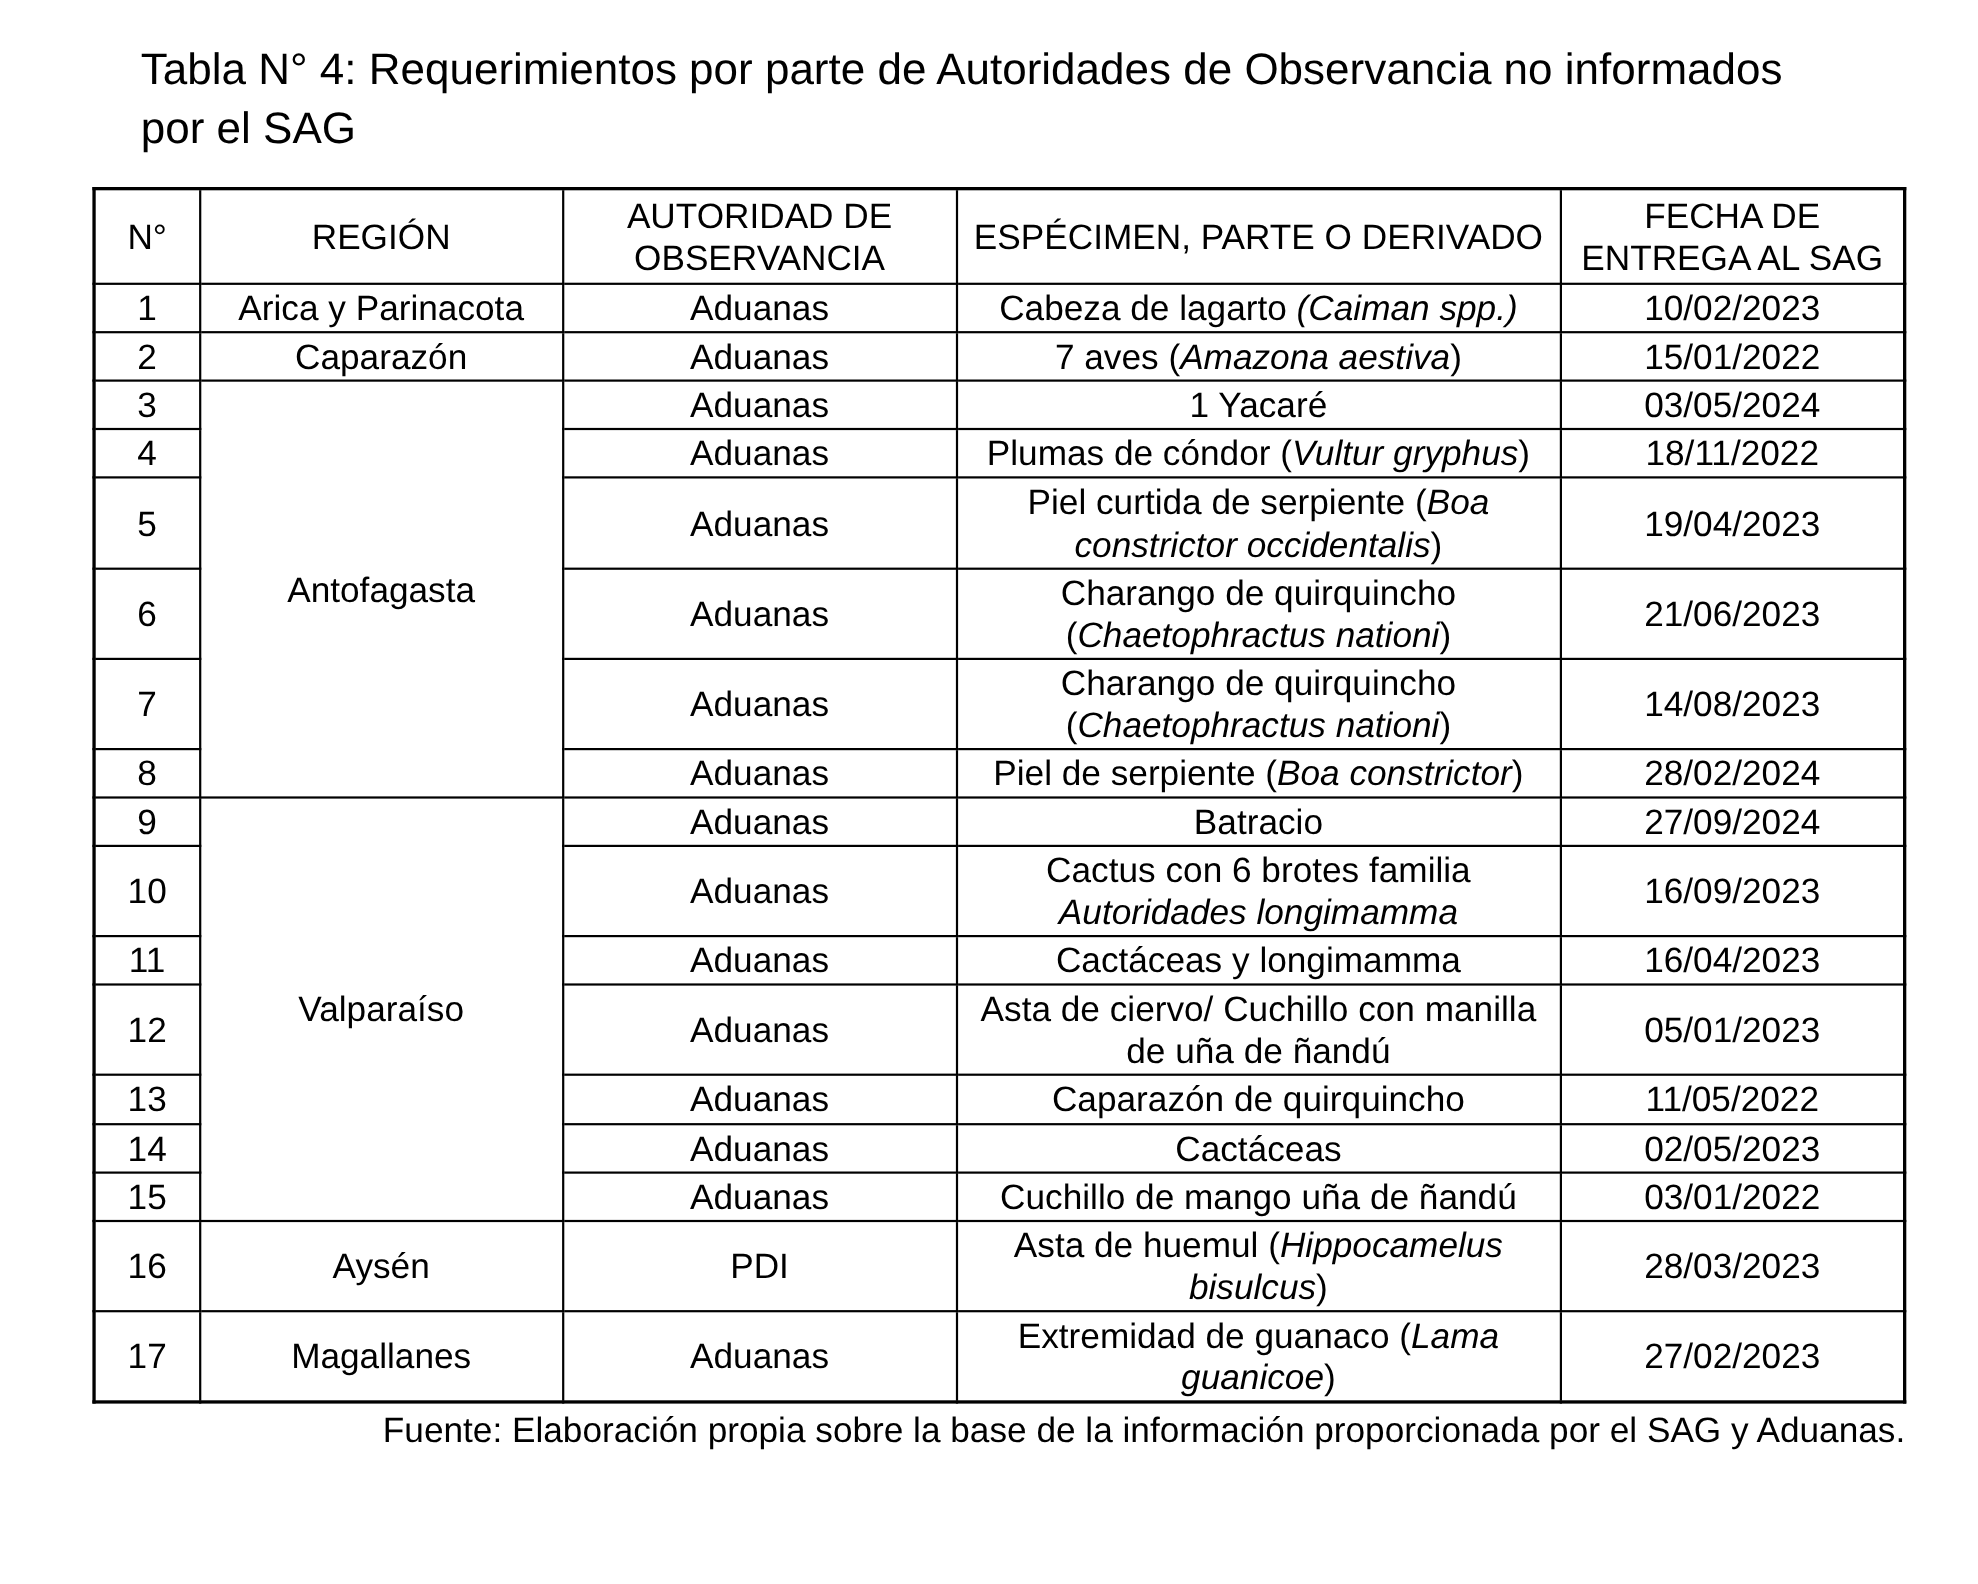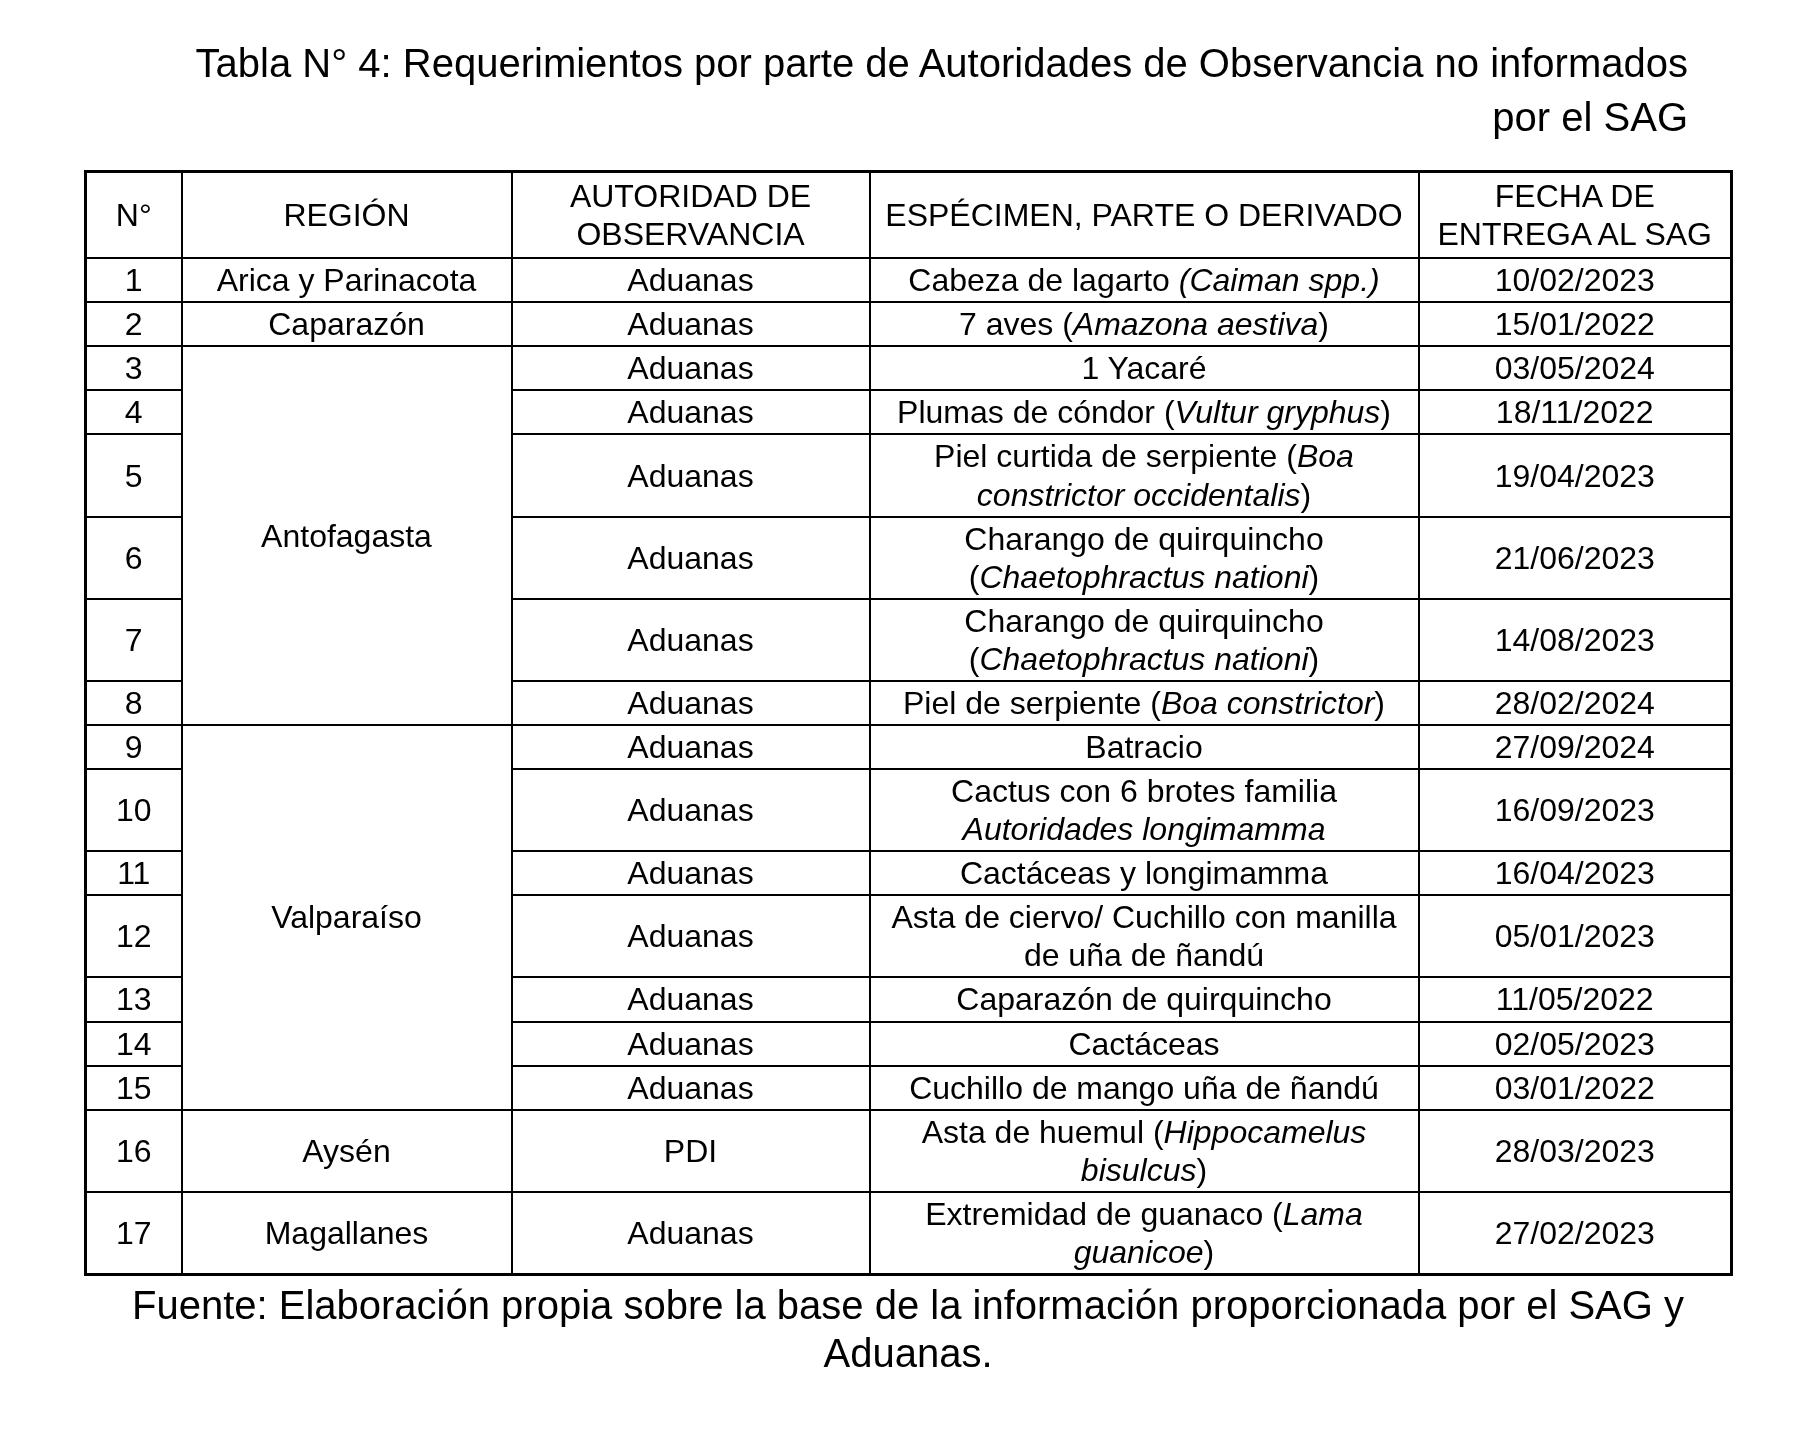--- a/index.html
+++ b/index.html
@@ -14,21 +14,21 @@
     height: 1440px;
     box-sizing: border-box;
     padding: 36px 66px 0 84px;
     background: #ffffff;
     overflow: hidden;
   }
   .doc-title {
     font-size: 40px;
     font-weight: normal;
     line-height: 1.35;
-    text-align: right;
+    text-align: left;
     max-width: 1560px;
     margin: 0 auto 26px auto;
   }
   table.data-table {
     width: 1646px;
     table-layout: fixed;
     border-collapse: collapse;
     border: 3px solid #000;
   }
   table.data-table th,
@@ -42,24 +42,24 @@
     padding: 2px 6px;
     overflow: hidden;
   }
   table.data-table thead th {
     padding: 4px 6px;
   }
   td.cell-especimen .species {
     font-style: italic;
   }
   .source-note {
-    font-size: 40px;
+    font-size: 32px;
     line-height: 1.2;
     margin: 5px 0 16px 0;
-    text-align: center;
+    text-align: right;
   }
 </style>
 </head>
 <body>
 
 <div class="page">
 
   <h1 class="doc-title">Tabla N° 4: Requerimientos por parte de Autoridades de Observancia no informados por el SAG</h1>
 
   <table class="data-table">

